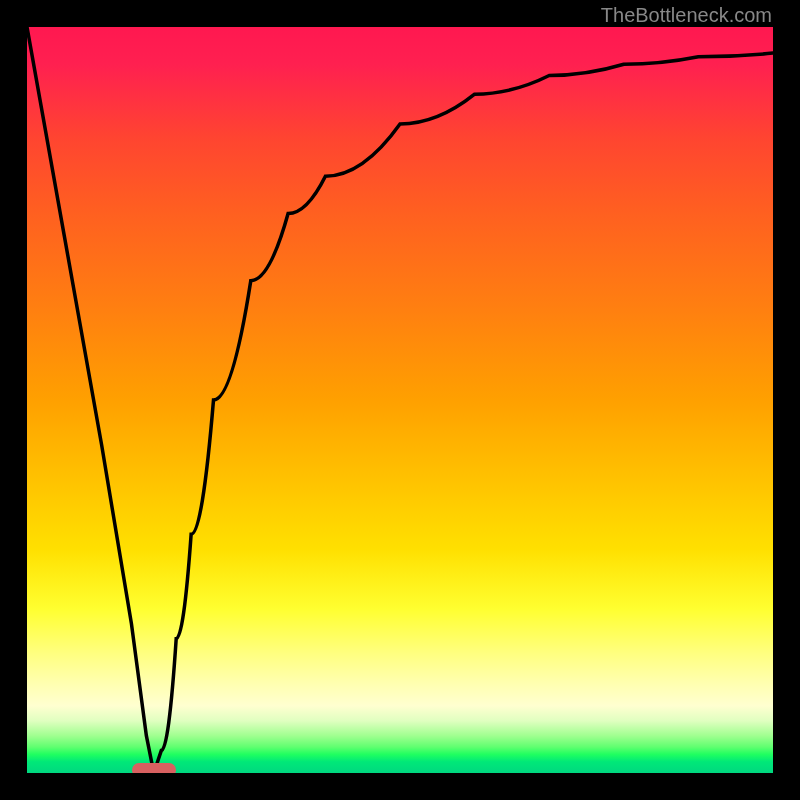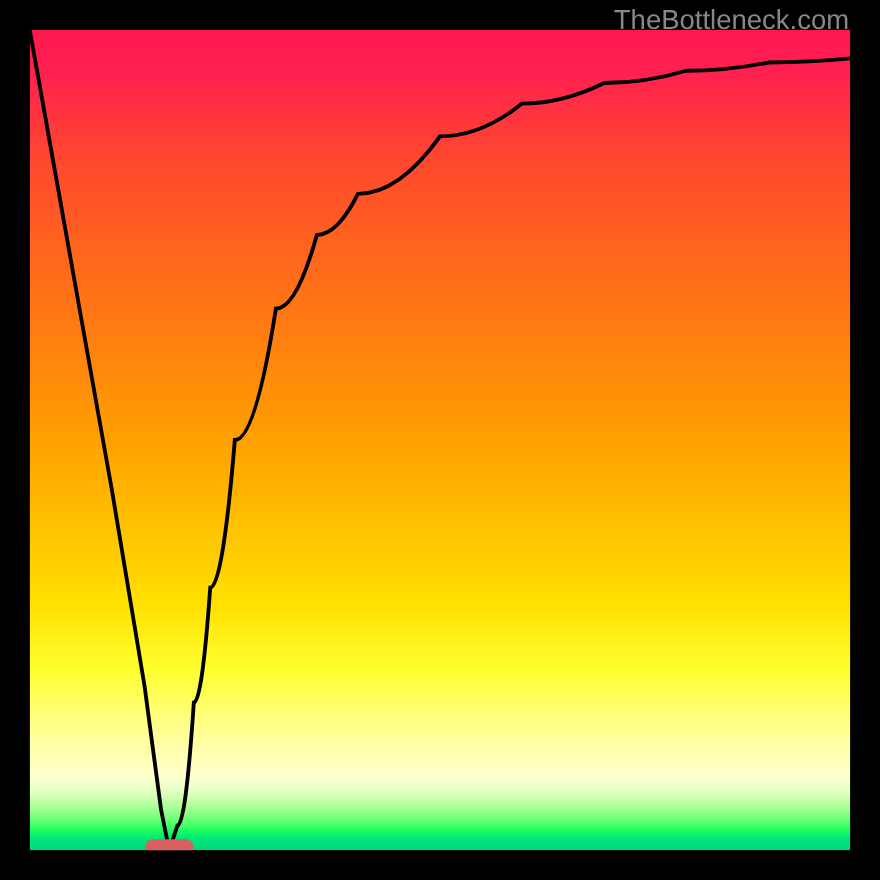--- a/index.html
+++ b/index.html
@@ -47,21 +47,21 @@
         #20ff60 97.5%,
         #00e878 98.5%,
         #00d880 100%
       );
     }
     .watermark {
       position: absolute;
       top: 4px;
       right: 28px;
       color: #888;
-      font-size: 25px;
+      font-size: 20px;
       font-weight: normal;
       z-index: 10;
     }
     .curve-svg {
       position: absolute;
       left: 0;
       top: 0;
       width: 100%;
       height: 100%;
       z-index: 5;

